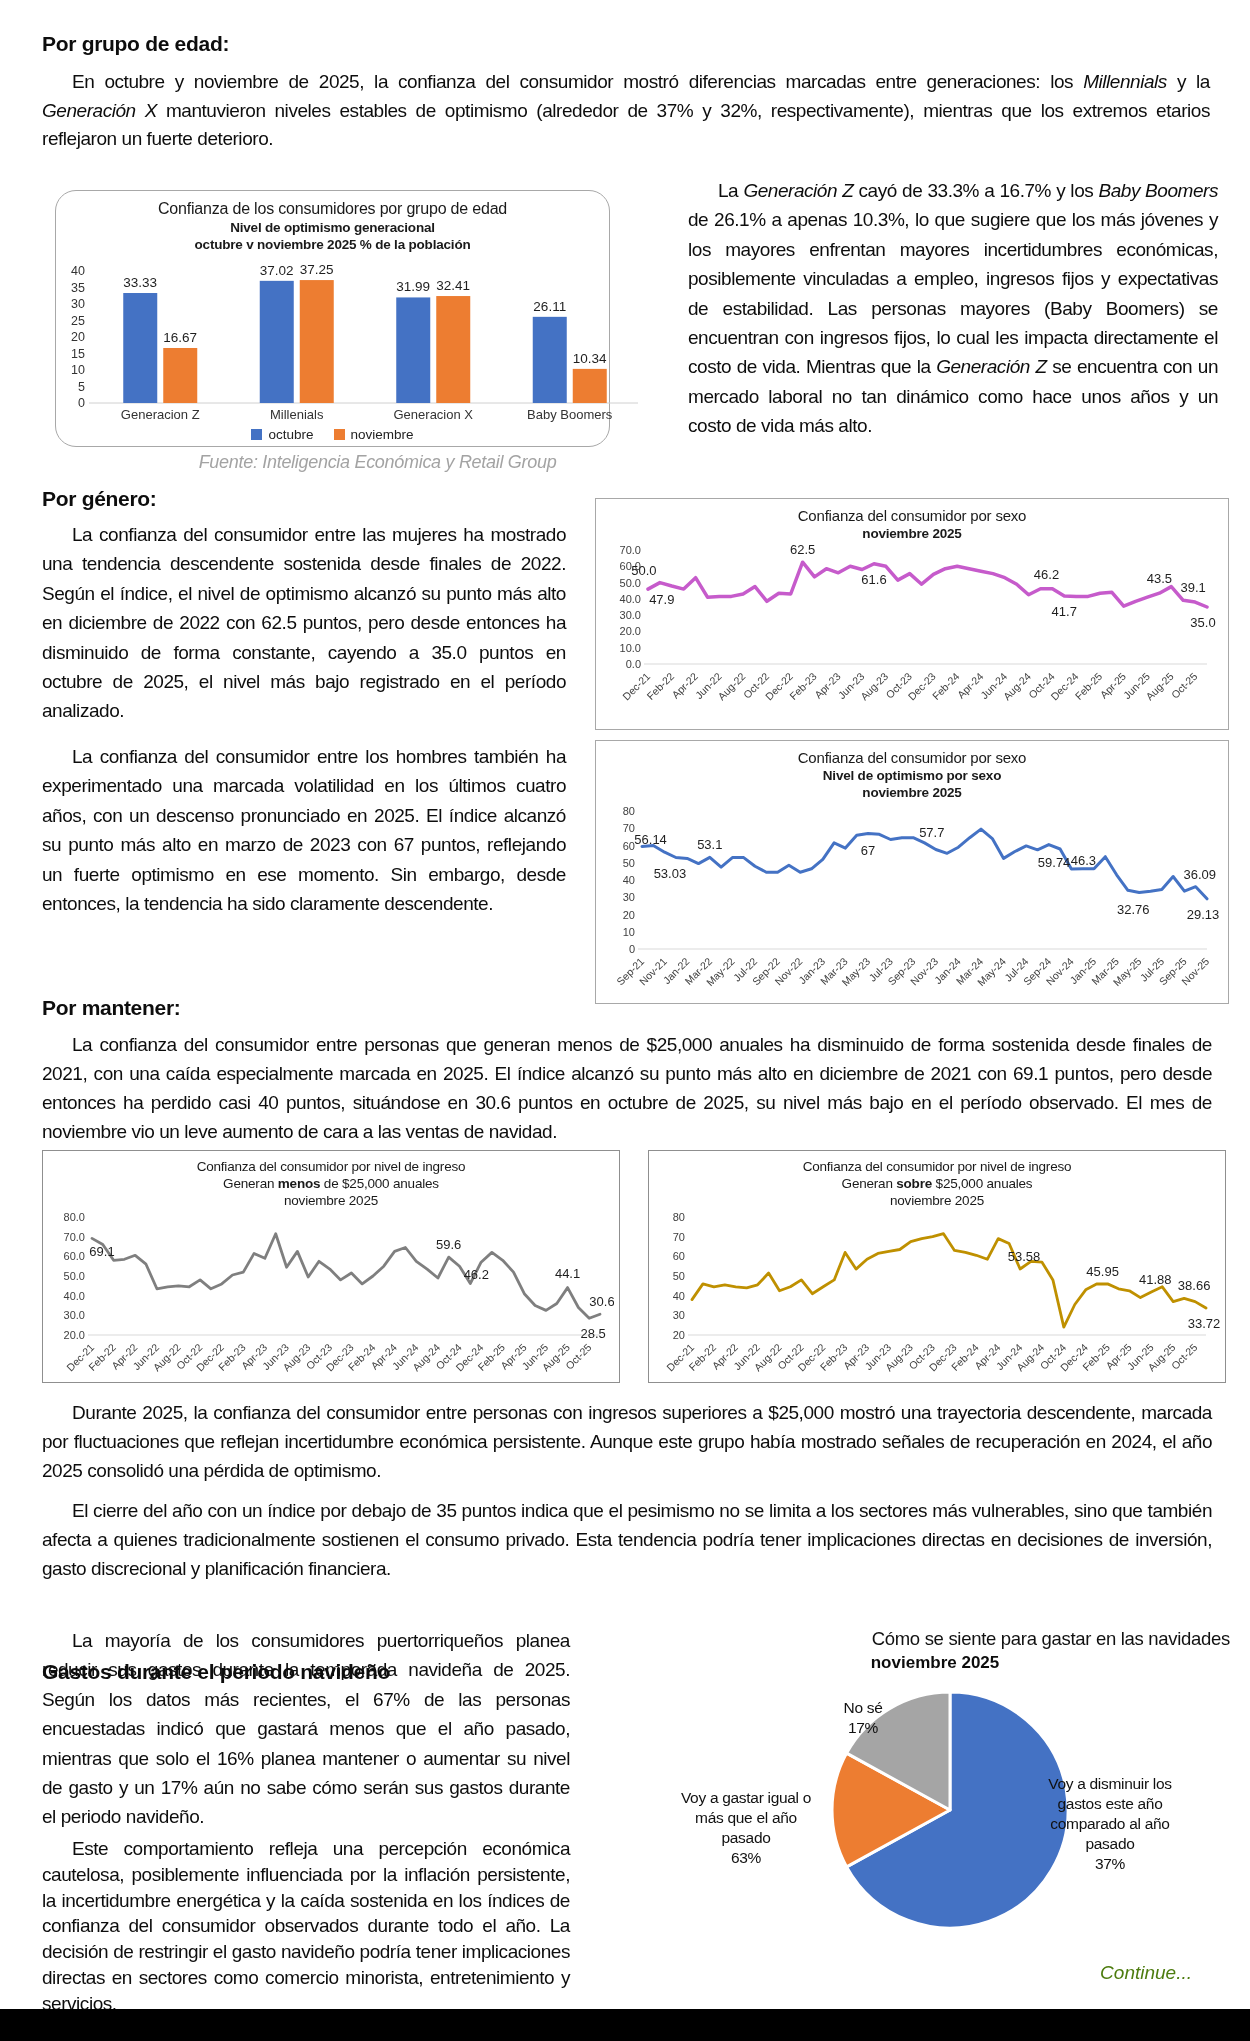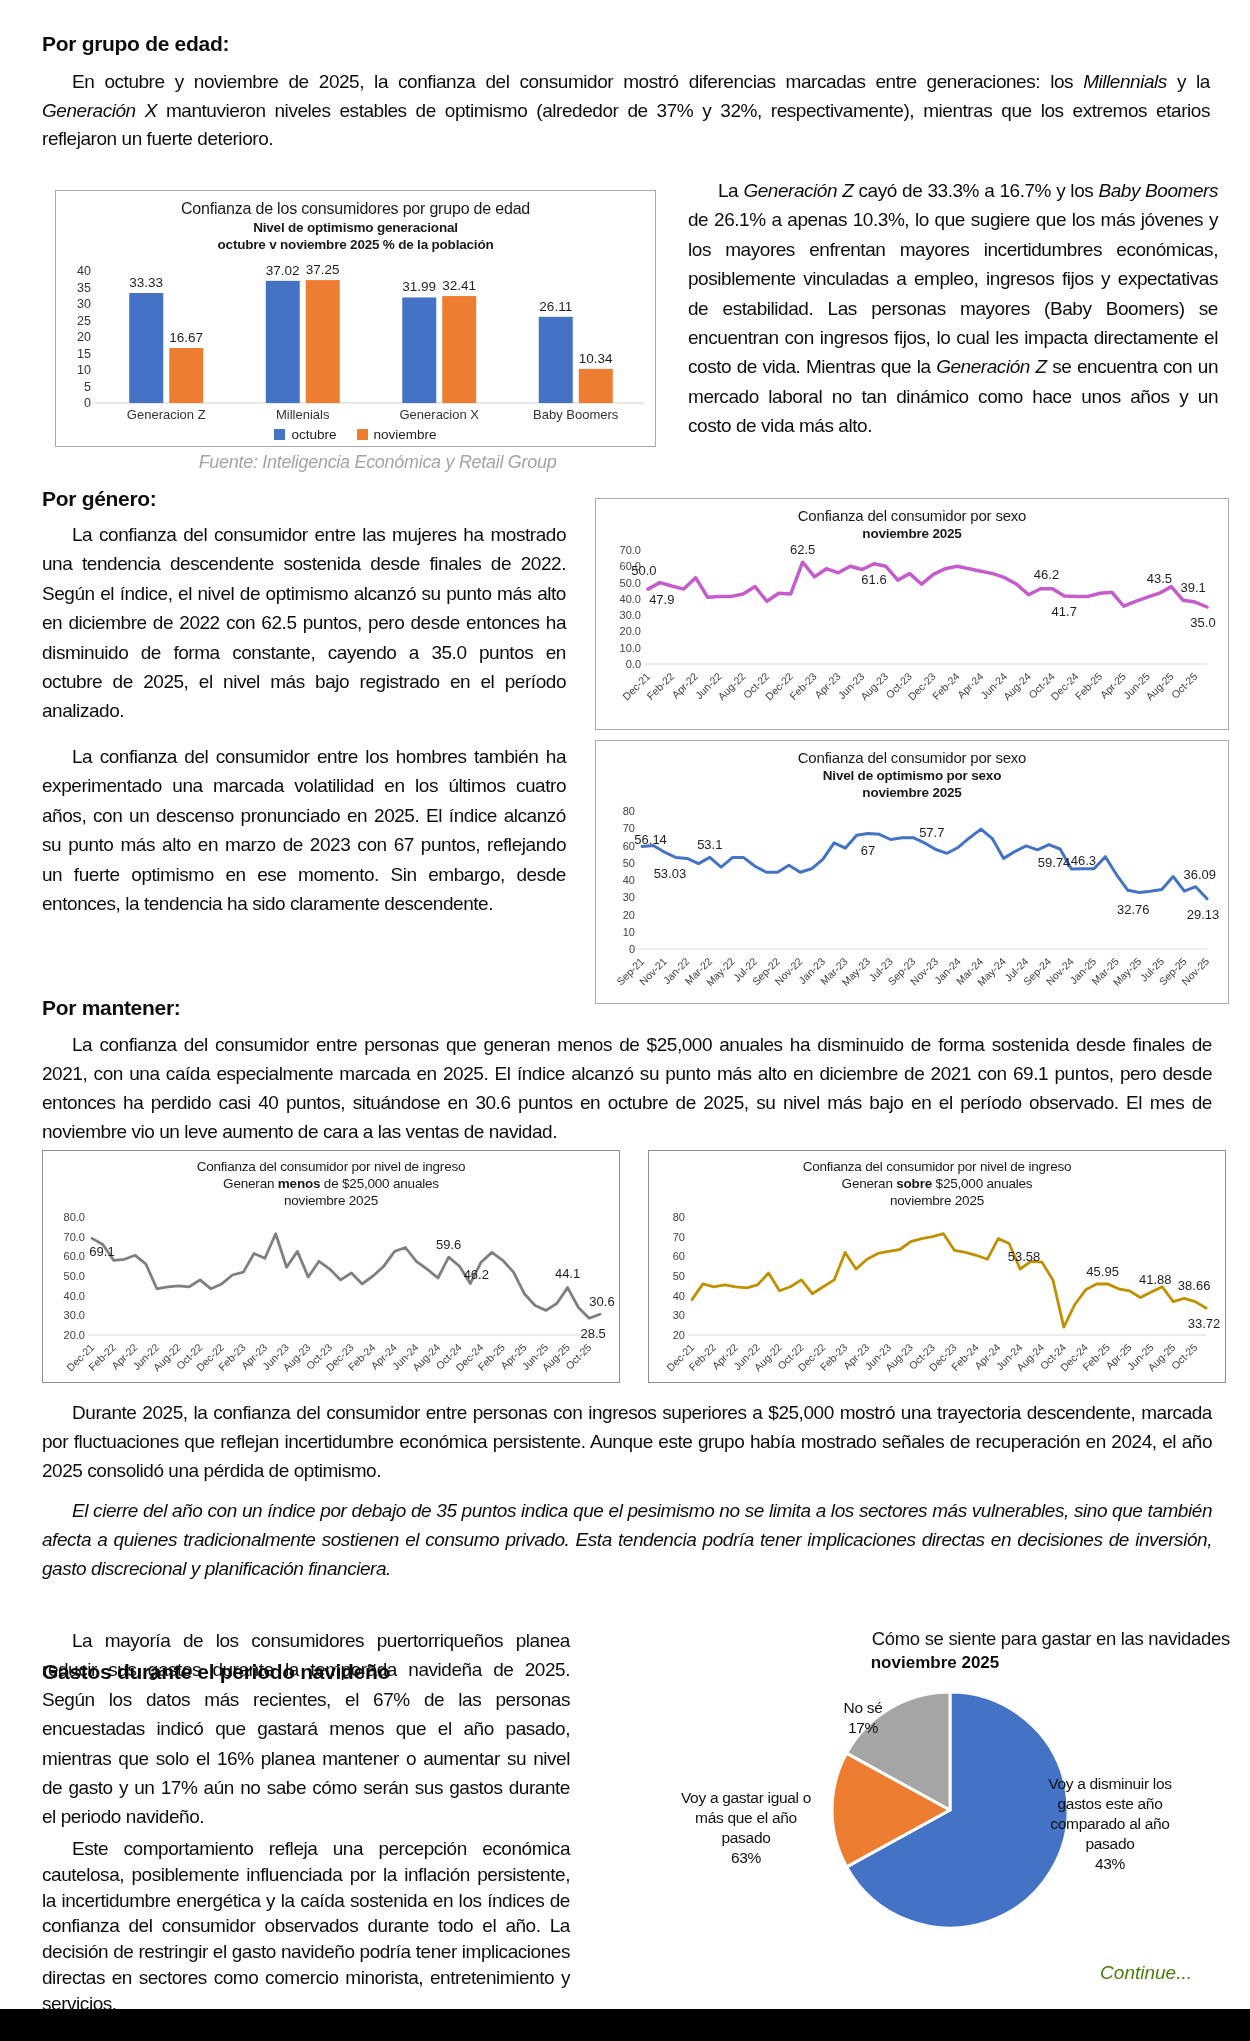--- a/index.html
+++ b/index.html
@@ -3,35 +3,35 @@
 <meta charset="utf-8">
 <style>
   html,body{margin:0;padding:0;background:#fff;}
   .page{position:relative;width:1250px;height:2041px;background:#fff;overflow:hidden;
         font-family:"Liberation Sans","DejaVu Sans",sans-serif;color:#0d0d0d;}
   h2.h1{position:absolute;margin:0;font-size:21px;font-weight:700;letter-spacing:-0.3px;}
   .para{position:absolute;margin:0;font-size:19px;line-height:29.4px;text-align:justify;
         text-indent:30px;letter-spacing:-0.45px;}
   #p-intro{top:68px;left:42px;width:1168px;line-height:28.5px;}
   #h-age{top:32px;left:42px;}
-  #bar-box{left:55px;top:190px;width:601px;height:257px;}
+  #bar-box{left:55px;top:190px;width:555px;height:257px;border-radius:21px;}
   #fuente{position:absolute;left:55px;top:452px;width:645px;text-align:center;font-style:italic;
           font-size:18px;color:#a3a3a3;letter-spacing:-0.3px;}
   #p-genz{top:176px;left:688px;width:530px;}
   #h-gender{top:487px;left:42px;}
   #p-women{top:520px;left:42px;width:524px;}
   #p-men{top:742px;left:42px;width:524px;}
   #women-box{left:595px;top:498px;width:634px;height:232px;}
   #men-box{left:595px;top:740px;width:634px;height:264px;}
   #h-income{top:996px;left:42px;}
   #p-income{top:1030px;left:42px;width:1170px;line-height:29px;}
   #inc-low-box{left:42px;top:1150px;width:578px;height:233px;border-color:#8f8f8f;}
   #inc-high-box{left:648px;top:1150px;width:578px;height:233px;border-color:#8f8f8f;}
   #p-durante{top:1398px;left:42px;width:1170px;line-height:29px;}
-  #p-cierre{top:1496px;left:42px;width:1170px;line-height:29px;font-style:italic;}
+  #p-cierre{top:1496px;left:42px;width:1170px;line-height:29px;}
   #h-xmas{top:1660px;left:42px;}
   #p-xmas1{top:1626px;left:42px;width:528px;}
   #p-xmas2{top:1836px;left:42px;width:528px;line-height:25.8px;}
   .chartbox{position:absolute;border:1px solid #a8a8a8;background:#fff;box-sizing:border-box;
             padding-top:7px;text-align:center;}
   .chartbox svg{display:block;margin:0 auto;}
   .ct{font-size:13.5px;line-height:17px;color:#1a1a1a;letter-spacing:-0.2px;}
   .ct0{font-size:15px;line-height:19px;}
   .bar .ct0{font-size:16px;line-height:21px;}
   .ctb{font-weight:700;}
@@ -326,18 +326,18 @@
     <div class="plabel" id="pl-top">No sé
 17%</div>
     <div class="plabel" id="pl-left">Voy a gastar igual o
 más que el año
 pasado
 63%</div>
     <div class="plabel" id="pl-right">Voy a disminuir los
 gastos este año
 comparado al año
 pasado
-43%</div>
+37%</div>
   </div>
 
   <div id="continue">Continue...</div>
   <div id="footer-bar"></div>
 </div>
 
 </body></html>

